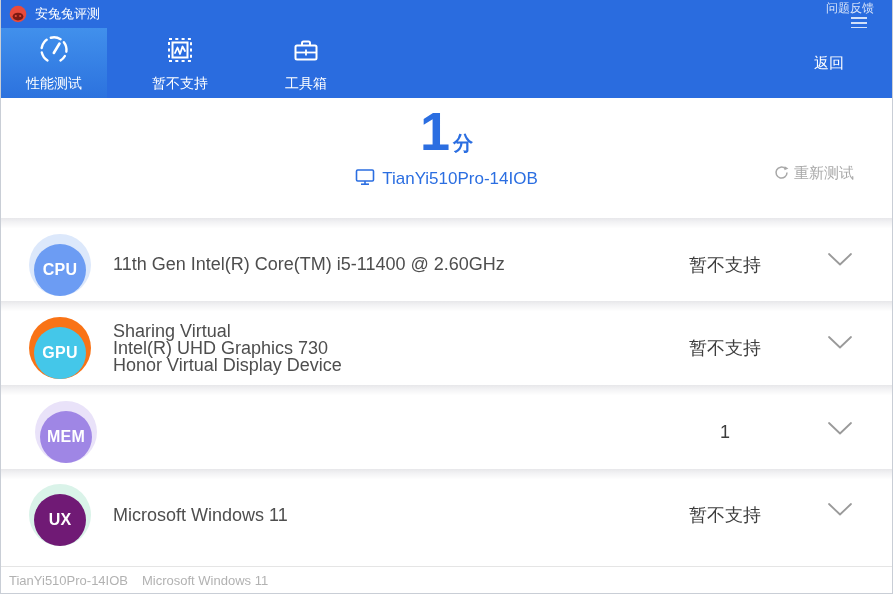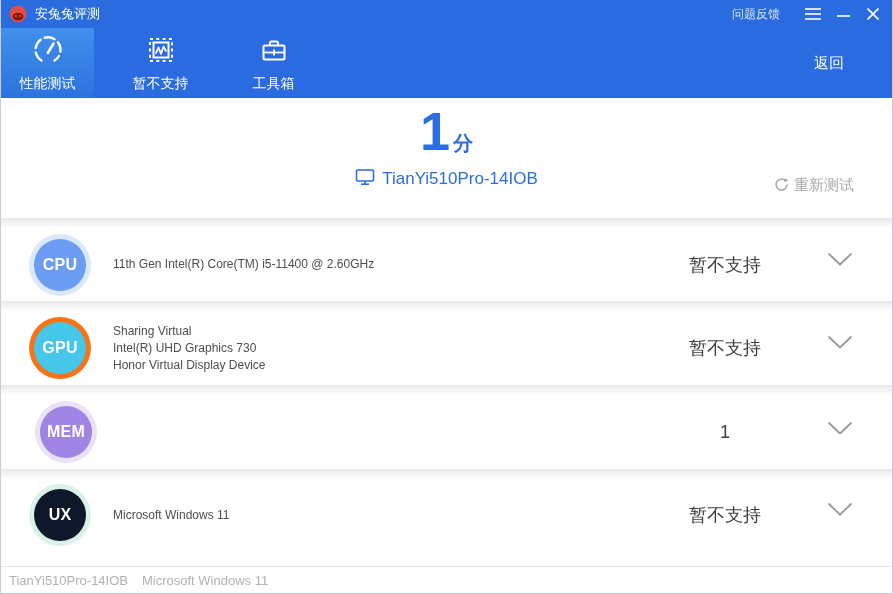--- a/index.html
+++ b/index.html
@@ -10,48 +10,48 @@
     display:flex; flex-direction:column; background:#fff;
     border:1px solid #C9CED6; border-top:none;
   }
   
   .titlebar {
     height:28px; background:#2A6CDF; display:flex; align-items:center;
     padding-left:8px; flex:0 0 auto;
   }
   .app-icon { width:18px; height:18px; display:inline-flex; margin-right:8px; }
   .app-title { color:#FFFFFF; font-size:13px; }
-  .titlebar-right { margin-left:auto; display:flex; align-items:center; height:100%; }
+  .titlebar-right { margin-left:auto; display:flex; align-items:center; height:100%;flex-direction:column; }
   .feedback { color:#D8E4F9; font-size:12px; margin-right:18px; cursor:pointer; }
   .tb-btn { width:30px; height:100%; display:inline-flex; align-items:center; justify-content:center; cursor:pointer; }
   .tb-btn:last-child { margin-right:4px; }
   
   .tabbar { height:70px; background:#2A6CDF; display:flex; align-items:stretch; flex:0 0 auto; }
   .tab {
-    width:93px; display:flex; flex-direction:column; align-items:center;
+    width:106px; display:flex; flex-direction:column; align-items:center;
     justify-content:center; gap:5px; cursor:pointer; margin-right:20px;
   }
   .tab.active { background:linear-gradient(180deg,#4190EC 0%,#2C72DE 100%); }
   .tab-label { color:#FFFFFF; font-size:14px; }
   .back-btn { margin-left:auto; margin-right:48px; align-self:center; color:#FFFFFF; font-size:15px; cursor:pointer; }
   
   .score-section { height:120px; position:relative; display:flex; flex-direction:column; align-items:center; flex:0 0 auto; }
   .score-line { display:flex; align-items:baseline; margin-top:6px; }
   .score-value { color:#2B6EE1; font-size:54px; font-weight:700; line-height:1; }
   .score-unit { color:#2B6EE1; font-size:20px; font-weight:600; margin-left:3px; }
   .device-line { display:flex; align-items:center; gap:7px; margin-top:10px; }
   .device-name { color:#2B6EE1; font-size:17px; }
-  .retest { position:absolute; right:38px; top:78px; display:flex; align-items:center; gap:5px; color:#A8A8A8; font-size:15px; cursor:pointer; }
+  .retest { position:absolute; right:38px; top:66px; display:flex; align-items:center; gap:5px; color:#A8A8A8; font-size:15px; cursor:pointer; }
   
   .sep { height:10px; background:linear-gradient(180deg,#E7E7EA 0%,#F2F2F4 40%,#FEFEFE 100%); flex:0 0 auto; }
   .row { height:73px; display:flex; align-items:center; padding-left:28px; background:#fff; flex:0 0 auto; cursor:pointer; }
-  .badge-ring { width:62px; height:62px; border-radius:50%; display:flex; align-items:center; justify-content:center; flex:0 0 auto; }
+  .badge-ring { width:62px; height:62px; border-radius:50%; display:flex; align-items:flex-end; justify-content:center; flex:0 0 auto; }
   .badge { width:52px; height:52px; border-radius:50%; display:flex; align-items:center; justify-content:center;
            color:#fff; font-size:16px; font-weight:700; letter-spacing:0.2px; }
-  .row-lines { margin-left:22px; color:#4E4E4E; font-size:12px; line-height:17px; }
+  .row-lines { margin-left:22px; color:#4E4E4E; font-size:18px; line-height:17px; }
   .row-lines div { white-space:nowrap; }
   .row-right { margin-left:auto; display:flex; align-items:flex-start; padding-right:40px; }
   .status { min-width:150px; text-align:center; color:#3D3D3D; font-size:18px; }
   .chevron { margin-left:28px; display:inline-flex; }
   .spacer { flex:1 1 auto; }
   
   .footer { height:27px; border-top:1px solid #E5E5E5; display:flex; align-items:center; gap:14px;
             padding-left:8px; color:#B2B2B2; font-size:13px; flex:0 0 auto; }
 </style>
 </head>
@@ -206,21 +206,21 @@
           <polyline points="1,1 12,11.5 23,1" fill="none" stroke="#9A9A9A" stroke-width="1.8" stroke-linecap="round" stroke-linejoin="round"></polyline>
         </svg>
       </span>
     </div>
   </div>
 
   <div class="sep"></div>
 
   <div class="row" style="height:72px;">
     <div class="badge-ring" style="background: rgb(218, 243, 233);">
-      <div class="badge" style="background: #0f172a;">UX</div>
+      <div class="badge" style="background: #701a75;">UX</div>
     </div>
     <div class="row-lines">
       <div>Microsoft Windows 11</div>
     </div>
     <div class="row-right">
       <span class="status">暂不支持</span>
       <span class="chevron">
         <svg width="24" height="13" viewBox="0 0 24 13">
           <polyline points="1,1 12,11.5 23,1" fill="none" stroke="#9A9A9A" stroke-width="1.8" stroke-linecap="round" stroke-linejoin="round"></polyline>
         </svg>

